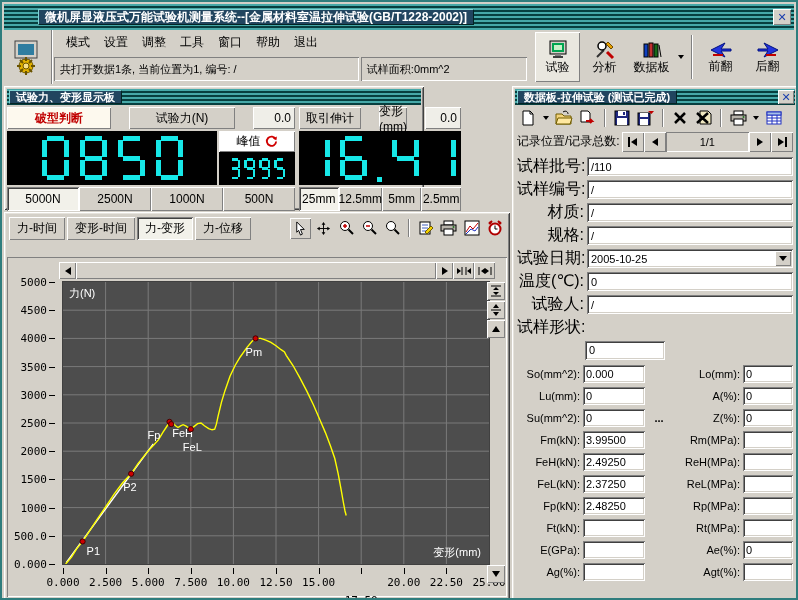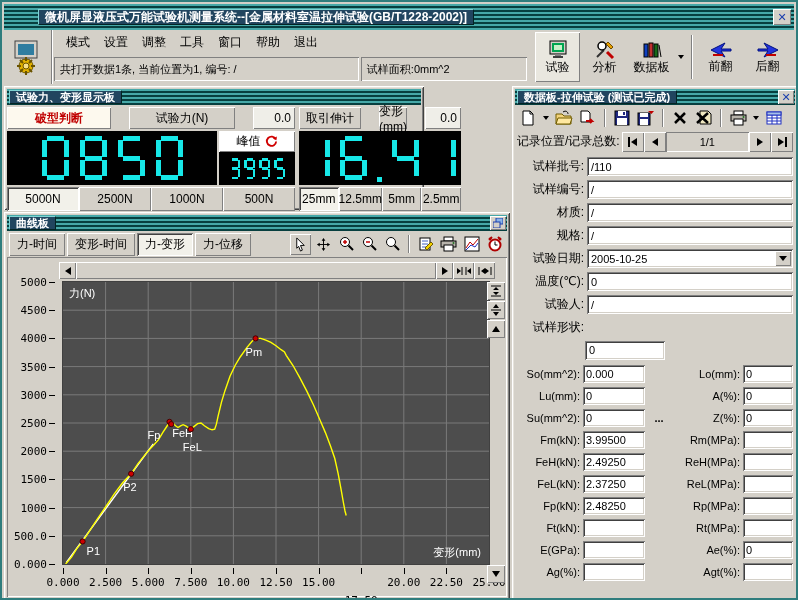--- a/index.html
+++ b/index.html
@@ -76,21 +76,21 @@
 
   
   .dtb{height:25px;display:flex;align-items:center;gap:2px;padding:1px 2px;}
   .dtb .toolbtn{width:22px;height:22px;}
   .recordrow{height:23px;display:flex;align-items:center;padding:0 2px;font-size:12px;gap:0;}
   .recordrow .lab{margin-right:2px;white-space:nowrap;}
   .navbtn{width:22px;height:20px;display:flex;align-items:center;justify-content:center;}
   .recdisp{flex:1;height:20px;display:flex;align-items:center;justify-content:center;font-size:11px;}
   .fields{padding:2px 2px 0 2px;}
   .frow{height:23px;display:flex;align-items:center;}
-  .flabel{width:70px;text-align:right;font-size:12px;padding-right:3px;white-space:nowrap;}
+  .flabel{width:70px;text-align:right;font-size:16px;padding-right:3px;white-space:nowrap;}
   .finput{flex:1;height:19px;display:flex;align-items:center;padding:0 4px;font-size:11px;position:relative;}
   .combo-btn{position:absolute;right:2px;top:2px;bottom:2px;width:16px;display:flex;align-items:center;justify-content:center;}
   .sizerow{height:20px;display:flex;align-items:center;font-size:12px;padding-left:4px;}
   .sizeinput-row{height:22px;display:flex;align-items:center;}
   .sizeinput{margin-left:70px;width:80px;height:19px;font-size:11px;display:flex;align-items:center;padding:0 4px;}
   .rrow{height:22px;display:flex;align-items:center;}
   .rlab1{width:66px;text-align:right;font-size:11px;padding-right:3px;white-space:nowrap;}
   .rin1{width:62px;height:18px;font-size:11px;display:flex;align-items:center;padding:0 3px;}
   .rmid{width:28px;text-align:center;font-size:11px;font-weight:bold;}
   .rlab2{width:70px;text-align:right;font-size:11px;padding-right:3px;white-space:nowrap;}
@@ -334,29 +334,20 @@
             <div class="rangebtn pressed">25mm</div>
             <div class="rangebtn raised-thin">12.5mm</div>
             <div class="rangebtn raised-thin">5mm</div>
             <div class="rangebtn raised-thin">2.5mm</div>
           </div>
       </div>
     </div>
   </div>
 
   <div class="panel" style="left:2px;top:210px;width:506px;height:388px;">
-    <div class="dp-header stripes">
-      <span class="capbox">曲线板</span>
-      <span class="title-close raised-thin" style="margin-left:auto;margin-right:1px;width:16px;height:14px;">
-        <svg width="10" height="10" viewBox="0 0 10 10">
-            <rect x="3" y="0" width="7" height="6" fill="#8ab4e8" stroke="#1b3fae"></rect>
-            <rect x="0" y="4" width="7" height="6" fill="#d4d0c8" stroke="#1b3fae"></rect>
-          </svg>
-      </span>
-    </div>
     <div class="tabsrow" id="curve-tabs">
         <div class="tab raised-thin">力-时间</div>
         <div class="tab raised-thin">变形-时间</div>
         <div class="tab pressed">力-变形</div>
         <div class="tab raised-thin">力-位移</div>
         <div class="tools">
           <div class="toolbtn raised-thin">
             <span class="icon">
               <svg width="15" height="15" viewBox="0 0 16 16">
                 <path d="M4 1 L12 9 L8 9 L10 14 L8 15 L6 10 L4 12 Z" fill="#fff" stroke="#000"></path>

